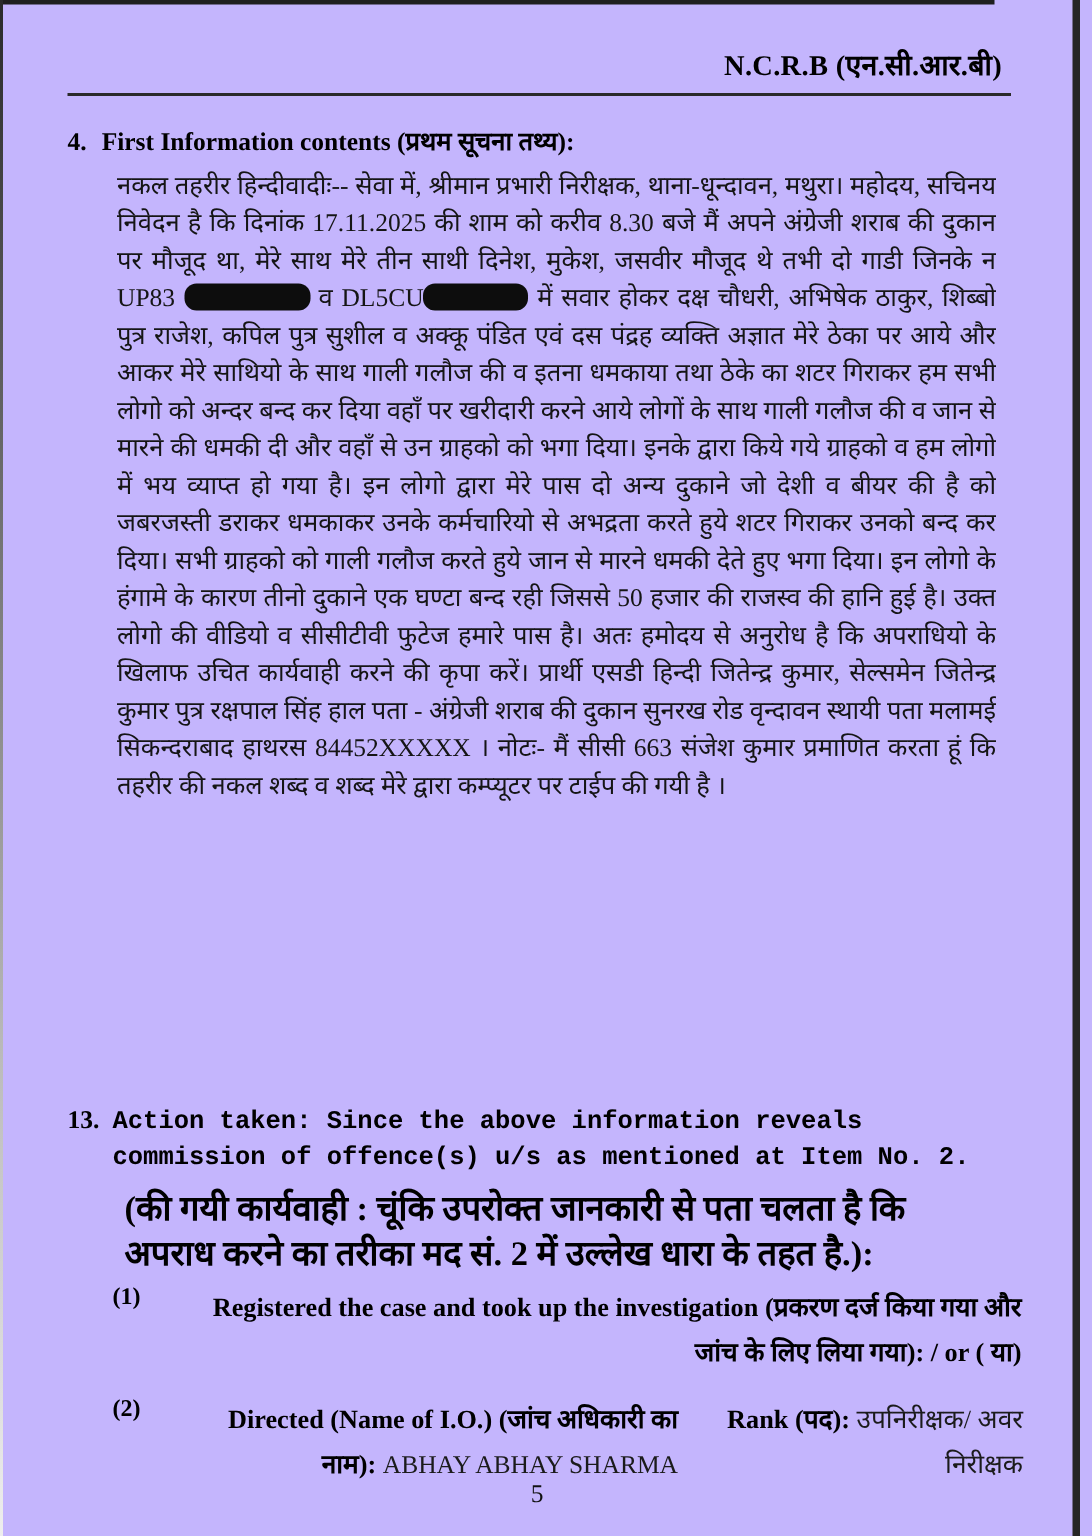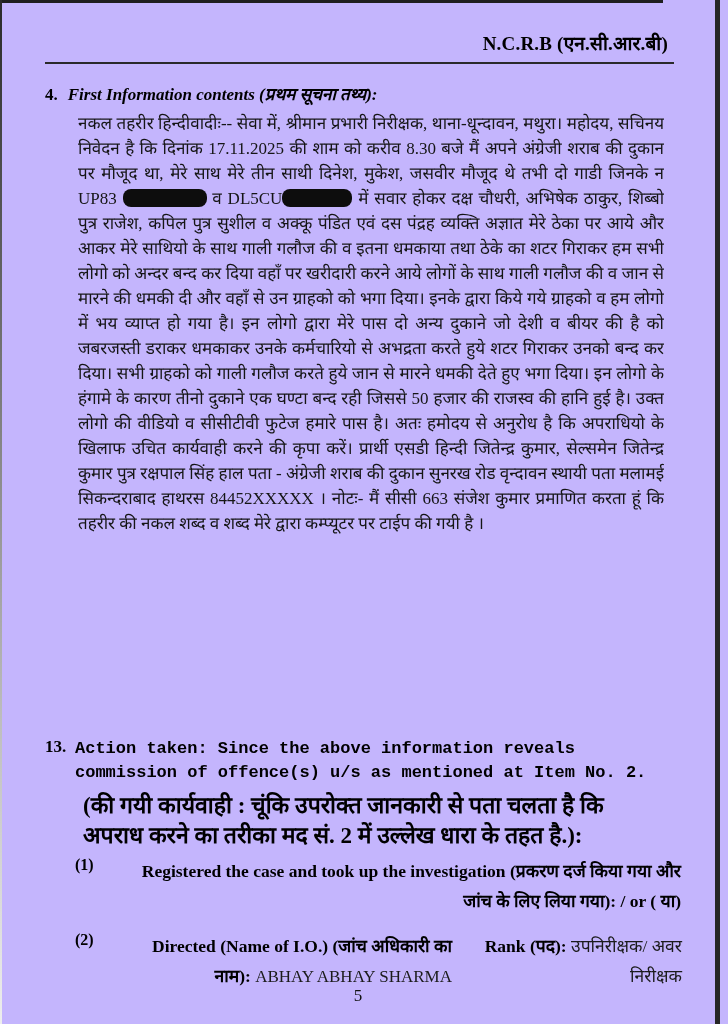--- a/index.html
+++ b/index.html
@@ -21,21 +21,21 @@
 
   .header-org {
     position: absolute; top: 30px; right: 60px;
     font-weight: bold; font-size: 19px; color: #000;
     letter-spacing: 0.2px;
   }
   .rule { position: absolute; left: 45px; top: 62px; width: 629px; height: 2px; background: #2a2a2a; }
 
   .sec12 { position: absolute; left: 45px; top: 82px; width: 630px; }
   .sec12 .num { font-weight: bold; font-size: 17px; color: #000; }
-  .sec12 .title { font-weight: bold; font-size: 17px; color: #000; margin-left: 10px; font-style: italic; }
+  .sec12 .title { font-weight: bold; font-size: 17px; color: #000; margin-left: 10px; }
 
   .narrative {
     position: absolute; left: 78px; top: 111px; width: 586px;
     max-height: 632px; overflow: hidden;
     font-size: 17px; line-height: 25px;
     text-align: justify;
     color: #151515;
   }
   .redact {
     display: inline-block; height: 18px; border-radius: 8px;

